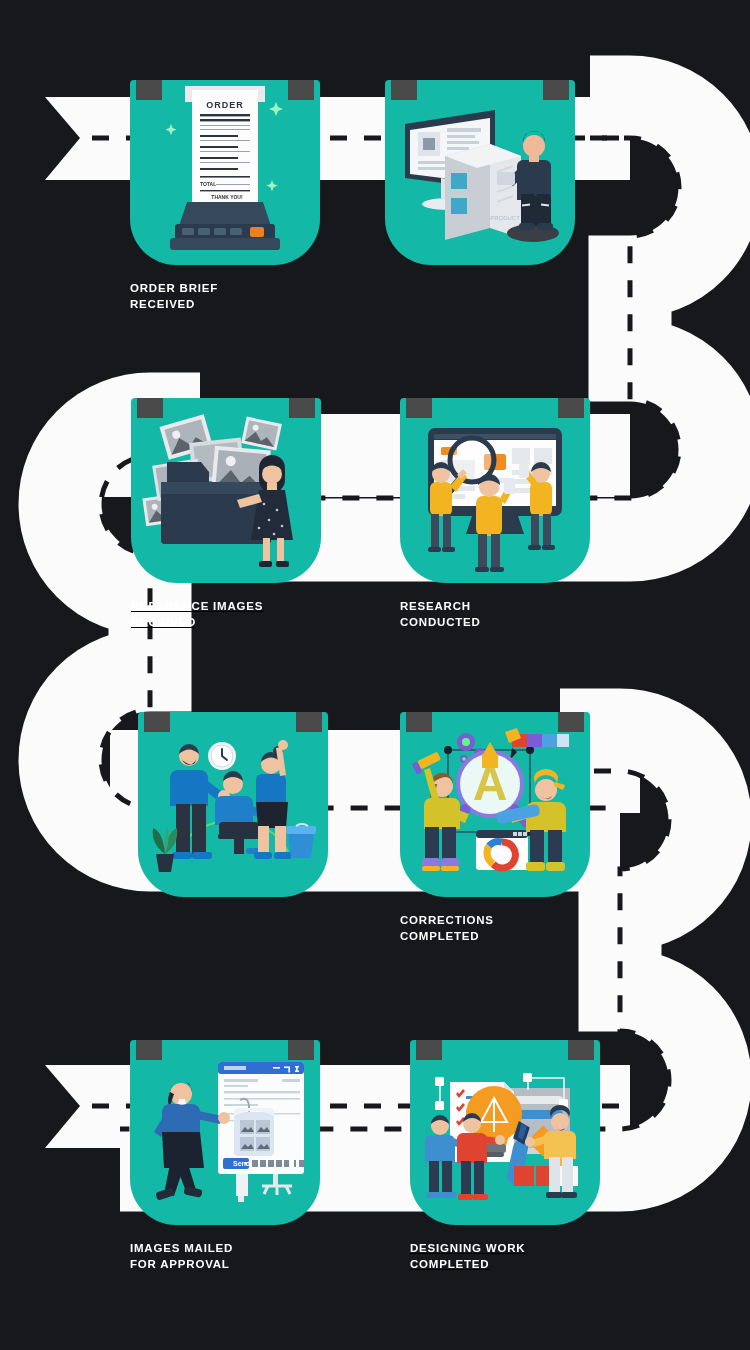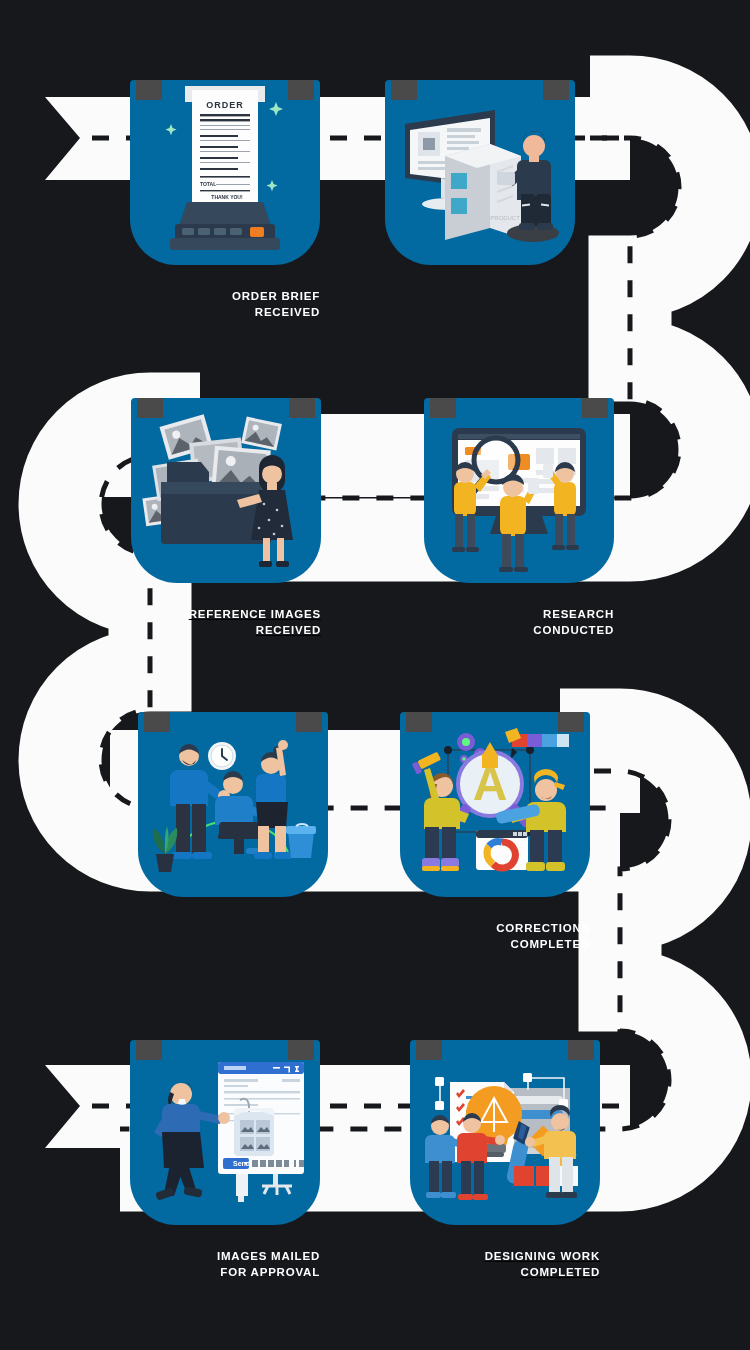--- a/index.html
+++ b/index.html
@@ -12,40 +12,40 @@
   #stage{position:relative;width:750px;height:1350px;overflow:hidden;background:#16181c;}
 
   
   #road{position:absolute;left:0;top:0;width:750px;height:1350px;}
 
   
   .step{position:absolute;width:190px;}
   .card{
     position:relative;
     width:190px;height:185px;
-    background:#0369a1;
+    background:#14b8a6;
     border-radius:4px 4px 46px 46px;
     overflow:hidden;
   }
   .pin{
     position:absolute;top:-14px;width:26px;height:34px;
     background:#4a4a4a;border-radius:13px 13px 0 0;
     z-index:3;
   }
   .pin.left{left:6px;}
   .pin.right{right:6px;}
   .art{position:absolute;left:0;top:0;width:190px;height:185px;}
   .label{
-    margin-top:24px;
+    margin-top:16px;
     color:#ffffff;
     font-size:11.5px;
     font-weight:bold;
     line-height:1.35;
     letter-spacing:0.8px;
-    text-align:right;
+    text-align:left;
     text-transform:uppercase;
     white-space:pre-line;
   }
 </style>
 </head>
 <body>
 
 <div id="stage">
 
   <svg id="road" viewBox="0 0 750 1350" width="750" height="1350">
@@ -253,21 +253,21 @@
         <rect x="128" y="163" width="13" height="6" rx="2" fill="#1f2633"></rect>
         <rect x="145" y="163" width="13" height="6" rx="2" fill="#1f2633"></rect>
       </svg>
       <div class="pin left"></div>
       <div class="pin right"></div>
     </div>
     <div class="label">REFERENCE IMAGES
 RECEIVED</div>
   </div>
 
-  <div class="step" style="left:424px;top:398px;">
+  <div class="step" style="left:400px;top:398px;">
     <div class="card">
       <svg class="art" viewBox="0 0 190 185">
 
         <rect x="28" y="30" width="134" height="88" rx="7" fill="#2b3b4d"></rect>
         <rect x="34" y="42" width="122" height="66" fill="#fdfdfd"></rect>
         <rect x="34" y="36" width="122" height="5" fill="#3c4f63"></rect>
         <g fill="#ef8c22">
           <rect x="41" y="49" width="16" height="8" rx="1.5"></rect>
           <rect x="84" y="56" width="22" height="16" rx="2"></rect>
         </g>

